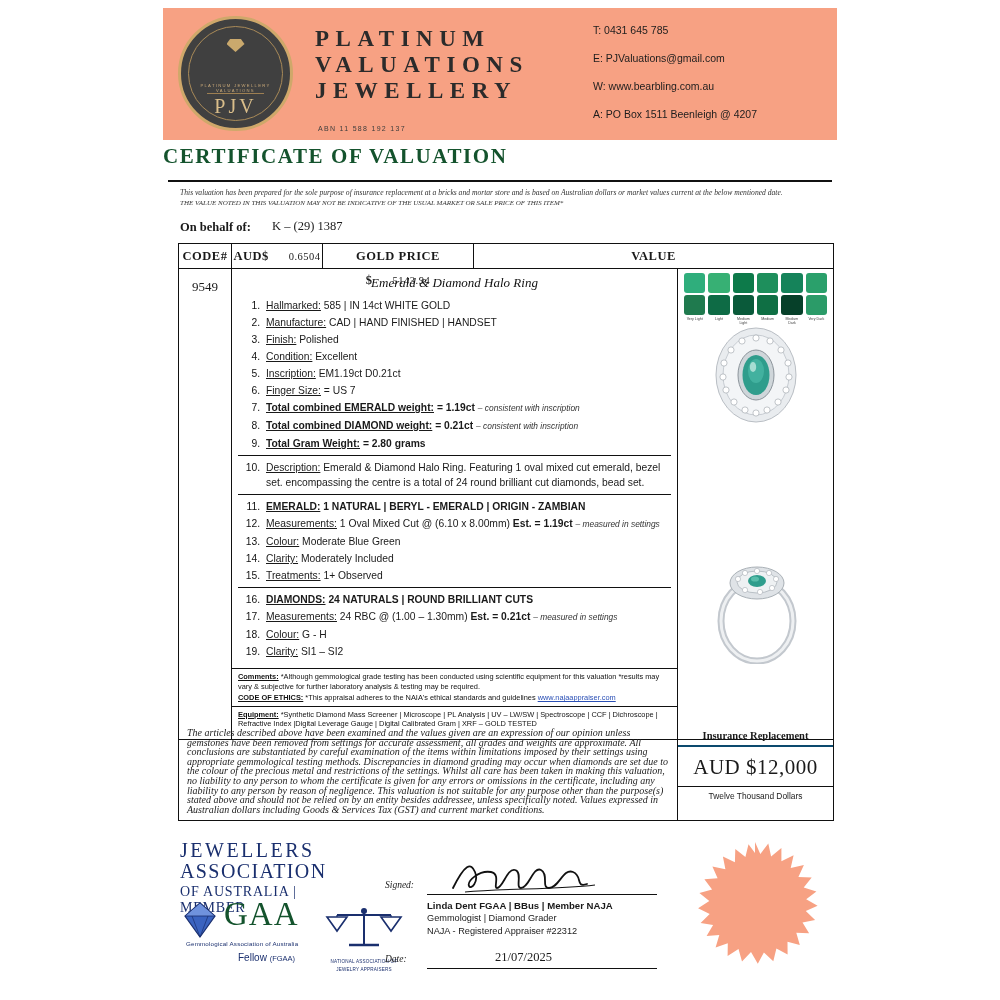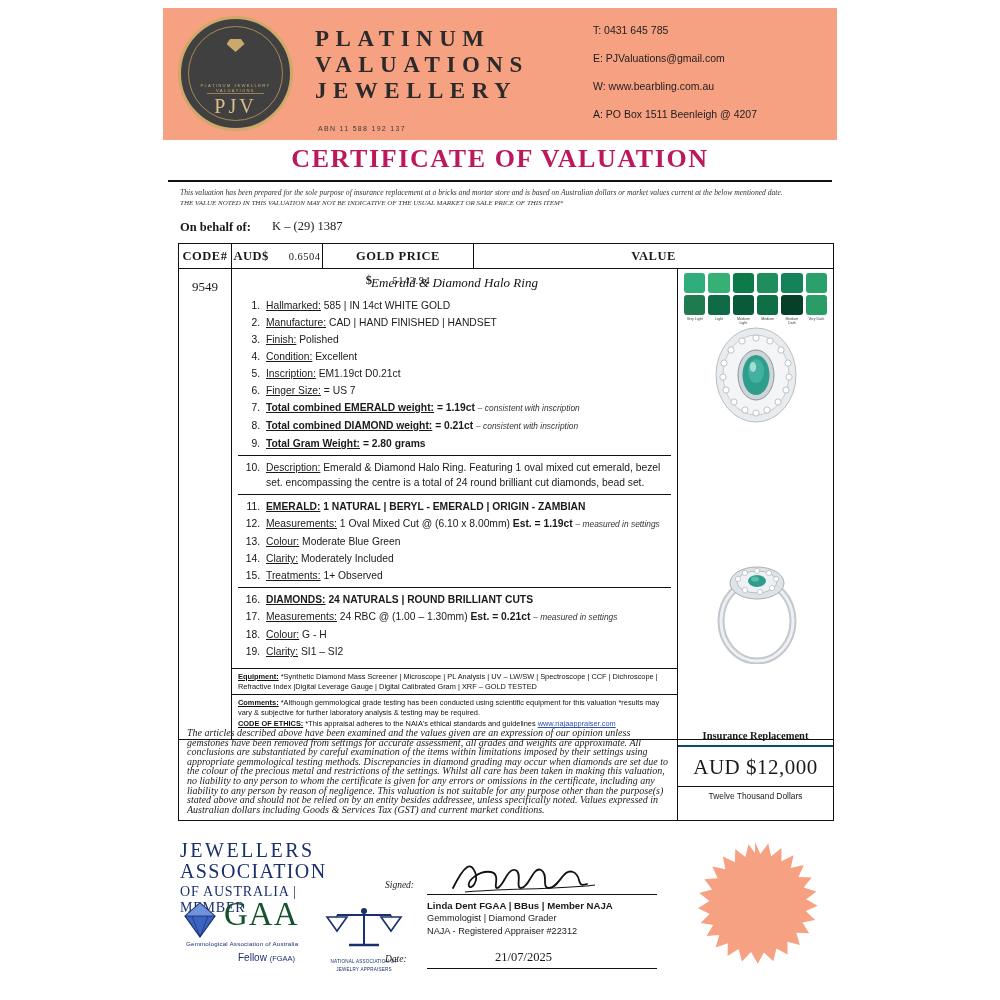--- a/index.html
+++ b/index.html
@@ -16,22 +16,22 @@
       clip-path:polygon(20% 0,80% 0,100% 38%,50% 100%,0 38%);}
   .logo-pjv{position:absolute;left:0;right:0;top:76px;text-align:center;font-size:20px;letter-spacing:3px;color:#d9bd8a;font-family:"Liberation Serif",serif;}
   .logo-line{position:absolute;left:26px;right:26px;top:74px;height:1px;background:#9d7f52;}
   .brand{position:absolute;left:152px;top:18px;width:270px;}
   .brand div{font-family:"Liberation Serif",serif;font-size:23px;letter-spacing:6.5px;color:#2b2b2b;line-height:26px;font-weight:bold;}
   .abn{position:absolute;left:155px;top:117px;font-size:7px;letter-spacing:1.3px;color:#3c3c3c;}
   .contacts{position:absolute;left:430px;top:16px;width:240px;}
   .contacts div{font-size:10.5px;color:#1d1d1d;margin-bottom:16px;white-space:nowrap;}
 
   
-  .cert-title{position:absolute;left:163px;top:144px;width:674px;text-align:center;
-      font-family:"Liberation Serif",serif;font-weight:bold;font-size:26px;letter-spacing:1.6px;color:#be185d;}
+  .cert-title{position:absolute;left:163px;top:144px;width:674px;
+      font-family:"Liberation Serif",serif;font-weight:bold;font-size:21px;letter-spacing:1.6px;color:#14532d;}
   .title-rule{position:absolute;left:168px;top:180px;width:664px;height:2px;background:#111;}
   .preamble{position:absolute;left:180px;top:188px;width:660px;font-family:"Liberation Serif",serif;
       font-style:italic;font-size:7.6px;line-height:10px;color:#333;}
   .preamble .caps{font-size:7px;}
   .onbehalf{position:absolute;left:180px;top:220px;font-family:"Liberation Serif",serif;font-weight:bold;font-size:12.5px;}
   .onbehalf-val{position:absolute;left:272px;top:219px;font-family:"Liberation Serif",serif;font-size:12.5px;}
 
   
   .tbl{position:absolute;left:178px;top:243px;width:656px;border:1.5px solid #111;box-sizing:border-box;}
   .thead{display:flex;border-bottom:1.5px solid #111;height:24px;align-items:center;}
@@ -251,31 +251,31 @@
             </div>
           <div class="r">
               <span class="n">19.</span>
               <span><span class="u">Clarity:</span> <span>SI1 – SI2</span></span>
             </div>
         </div>
 
         <div style="height:8px"></div>
 
         <div class="notes">
-          <span class="lbl">Equipment:</span>
-          <span>*Synthetic Diamond Mass Screener | Microscope | PL Analysis | UV – LW/SW | Spectroscope | CCF | Dichroscope | Refractive Index |Digital Leverage Gauge | Digital Calibrated Gram | XRF – GOLD TESTED</span>
-        </div>
-        <div class="notes">
           <span class="lbl">Comments:</span>
           <span>*Although gemmological grade testing has been conducted using scientific equipment for this valuation *results may vary &amp; subjective for further laboratory analysis &amp; testing may be required.</span>
           <div style="margin-top:2px">
             <span class="lbl">CODE OF ETHICS:</span>
             <span>*This appraisal adheres to the NAIA's ethical standards and guidelines</span>
             <span class="link">www.najaappraiser.com</span>
           </div>
+        </div>
+        <div class="notes">
+          <span class="lbl">Equipment:</span>
+          <span>*Synthetic Diamond Mass Screener | Microscope | PL Analysis | UV – LW/SW | Spectroscope | CCF | Dichroscope | Refractive Index |Digital Leverage Gauge | Digital Calibrated Gram | XRF – GOLD TESTED</span>
         </div>
       </div>
 
       <div class="col-img">
         <div class="swatches">
           <div class="swrow">
             <div class="sw" style="background:#2fae7c"></div>
             <div class="sw" style="background:#37b074"></div>
             <div class="sw" style="background:#0d7a4a"></div>
             <div class="sw" style="background:#1e8f5c"></div>

